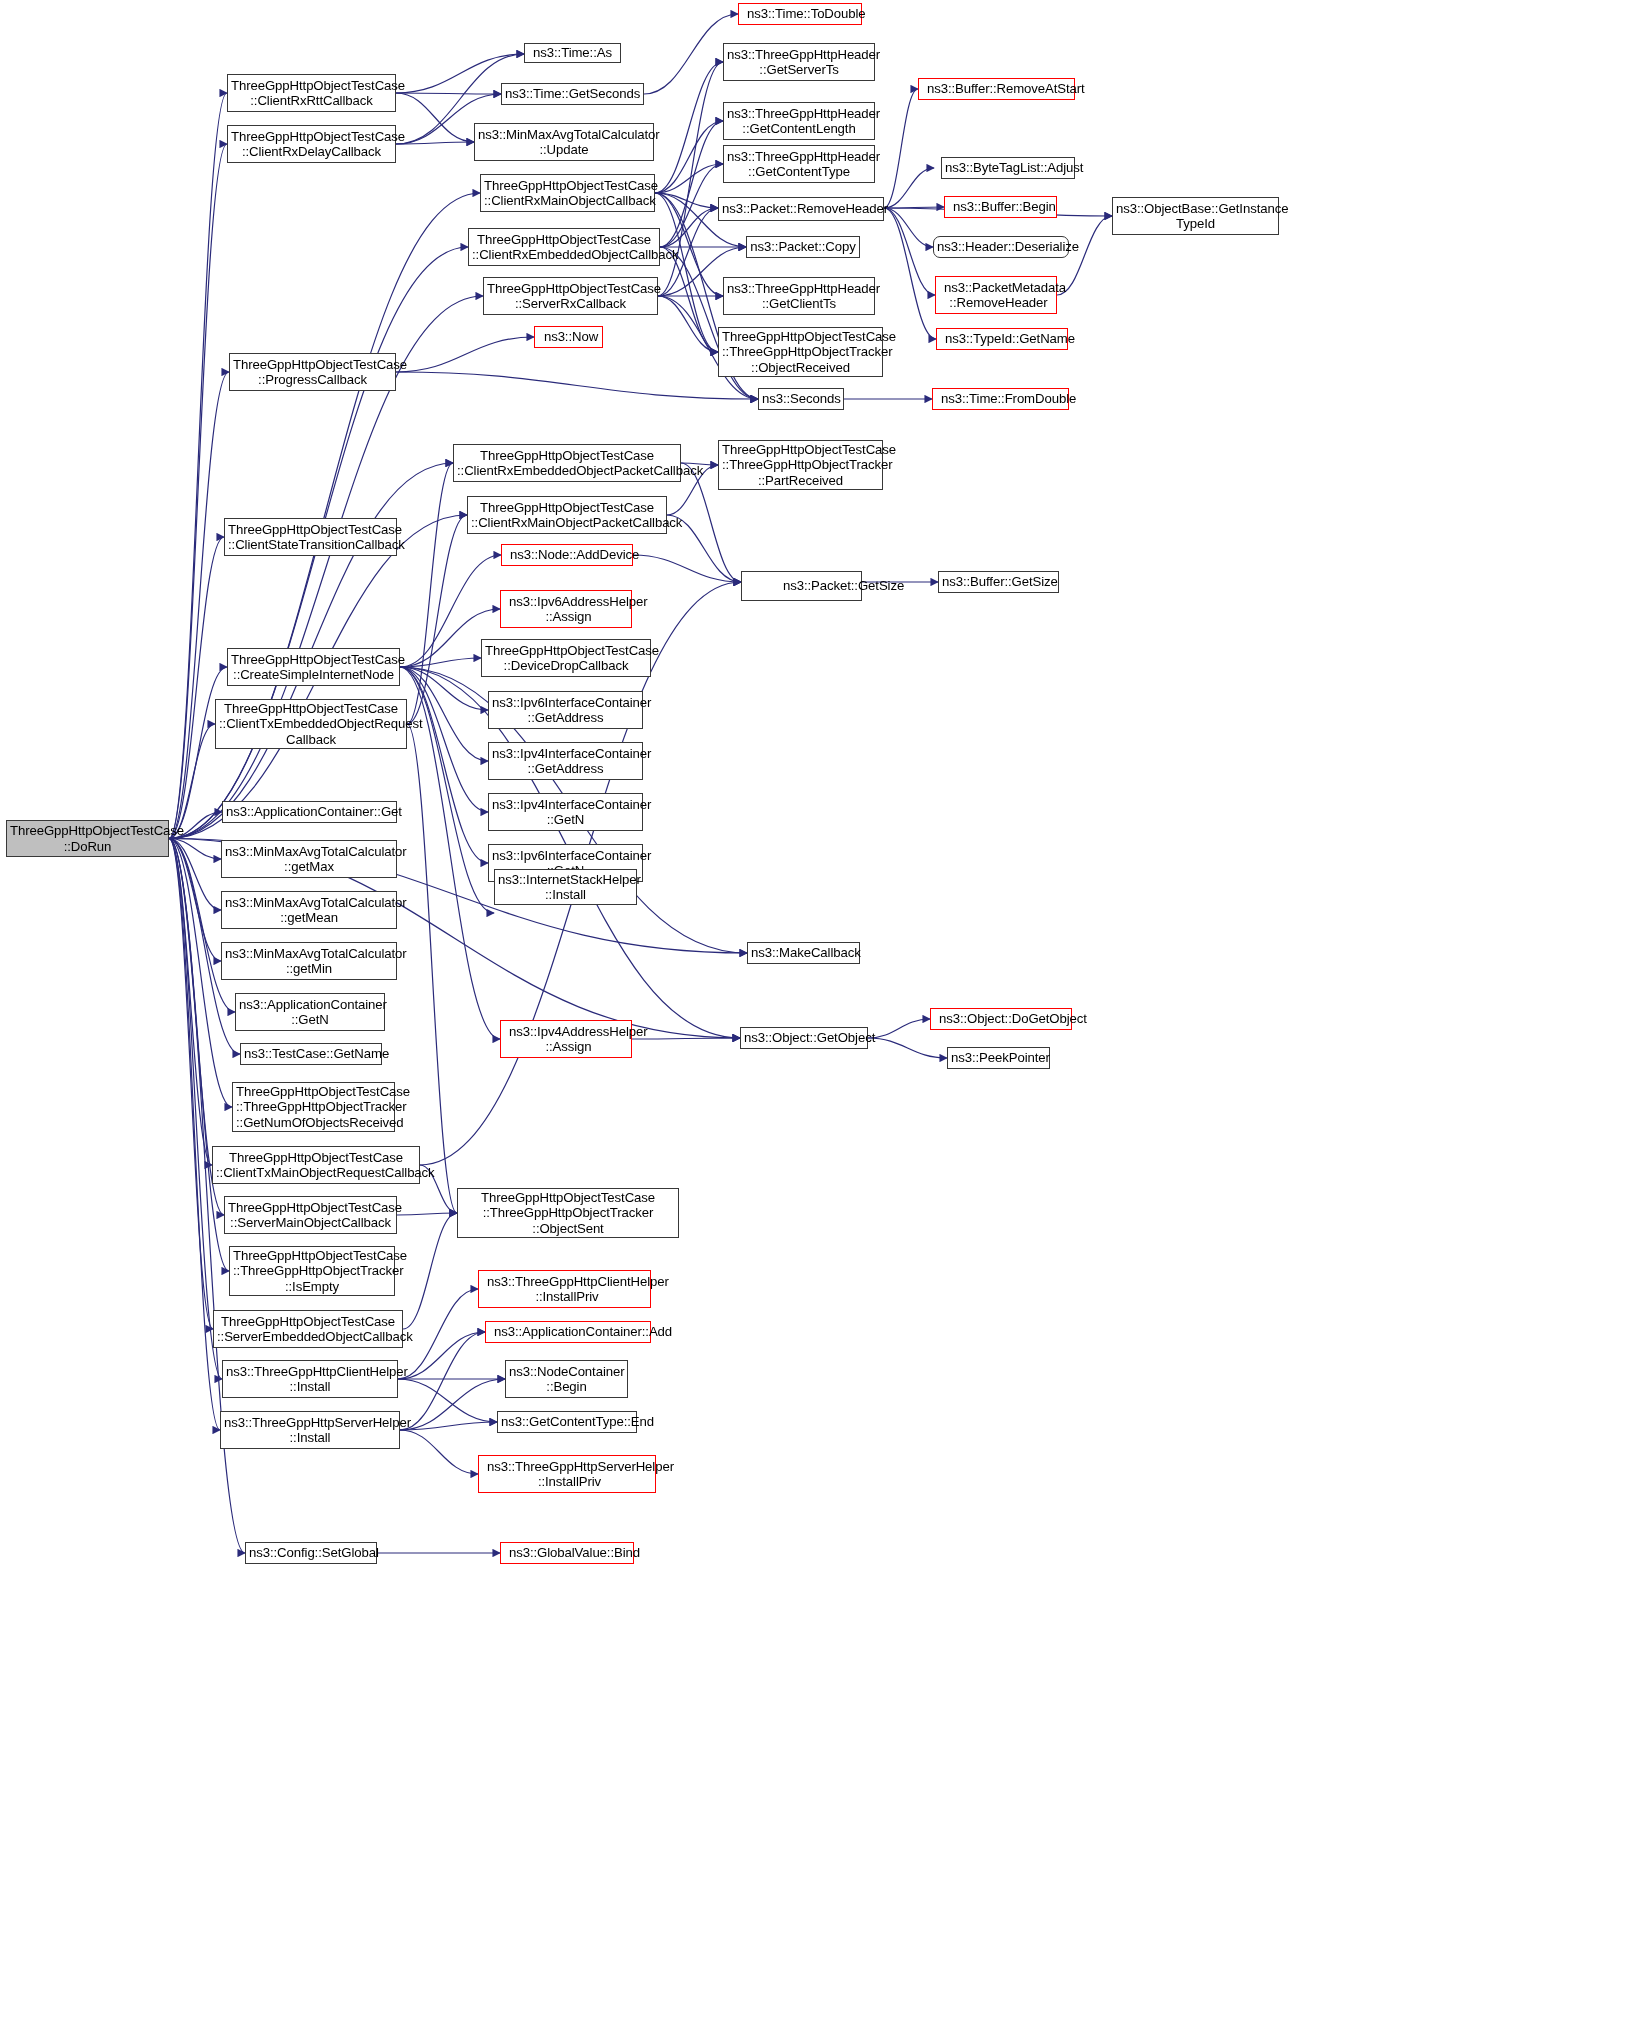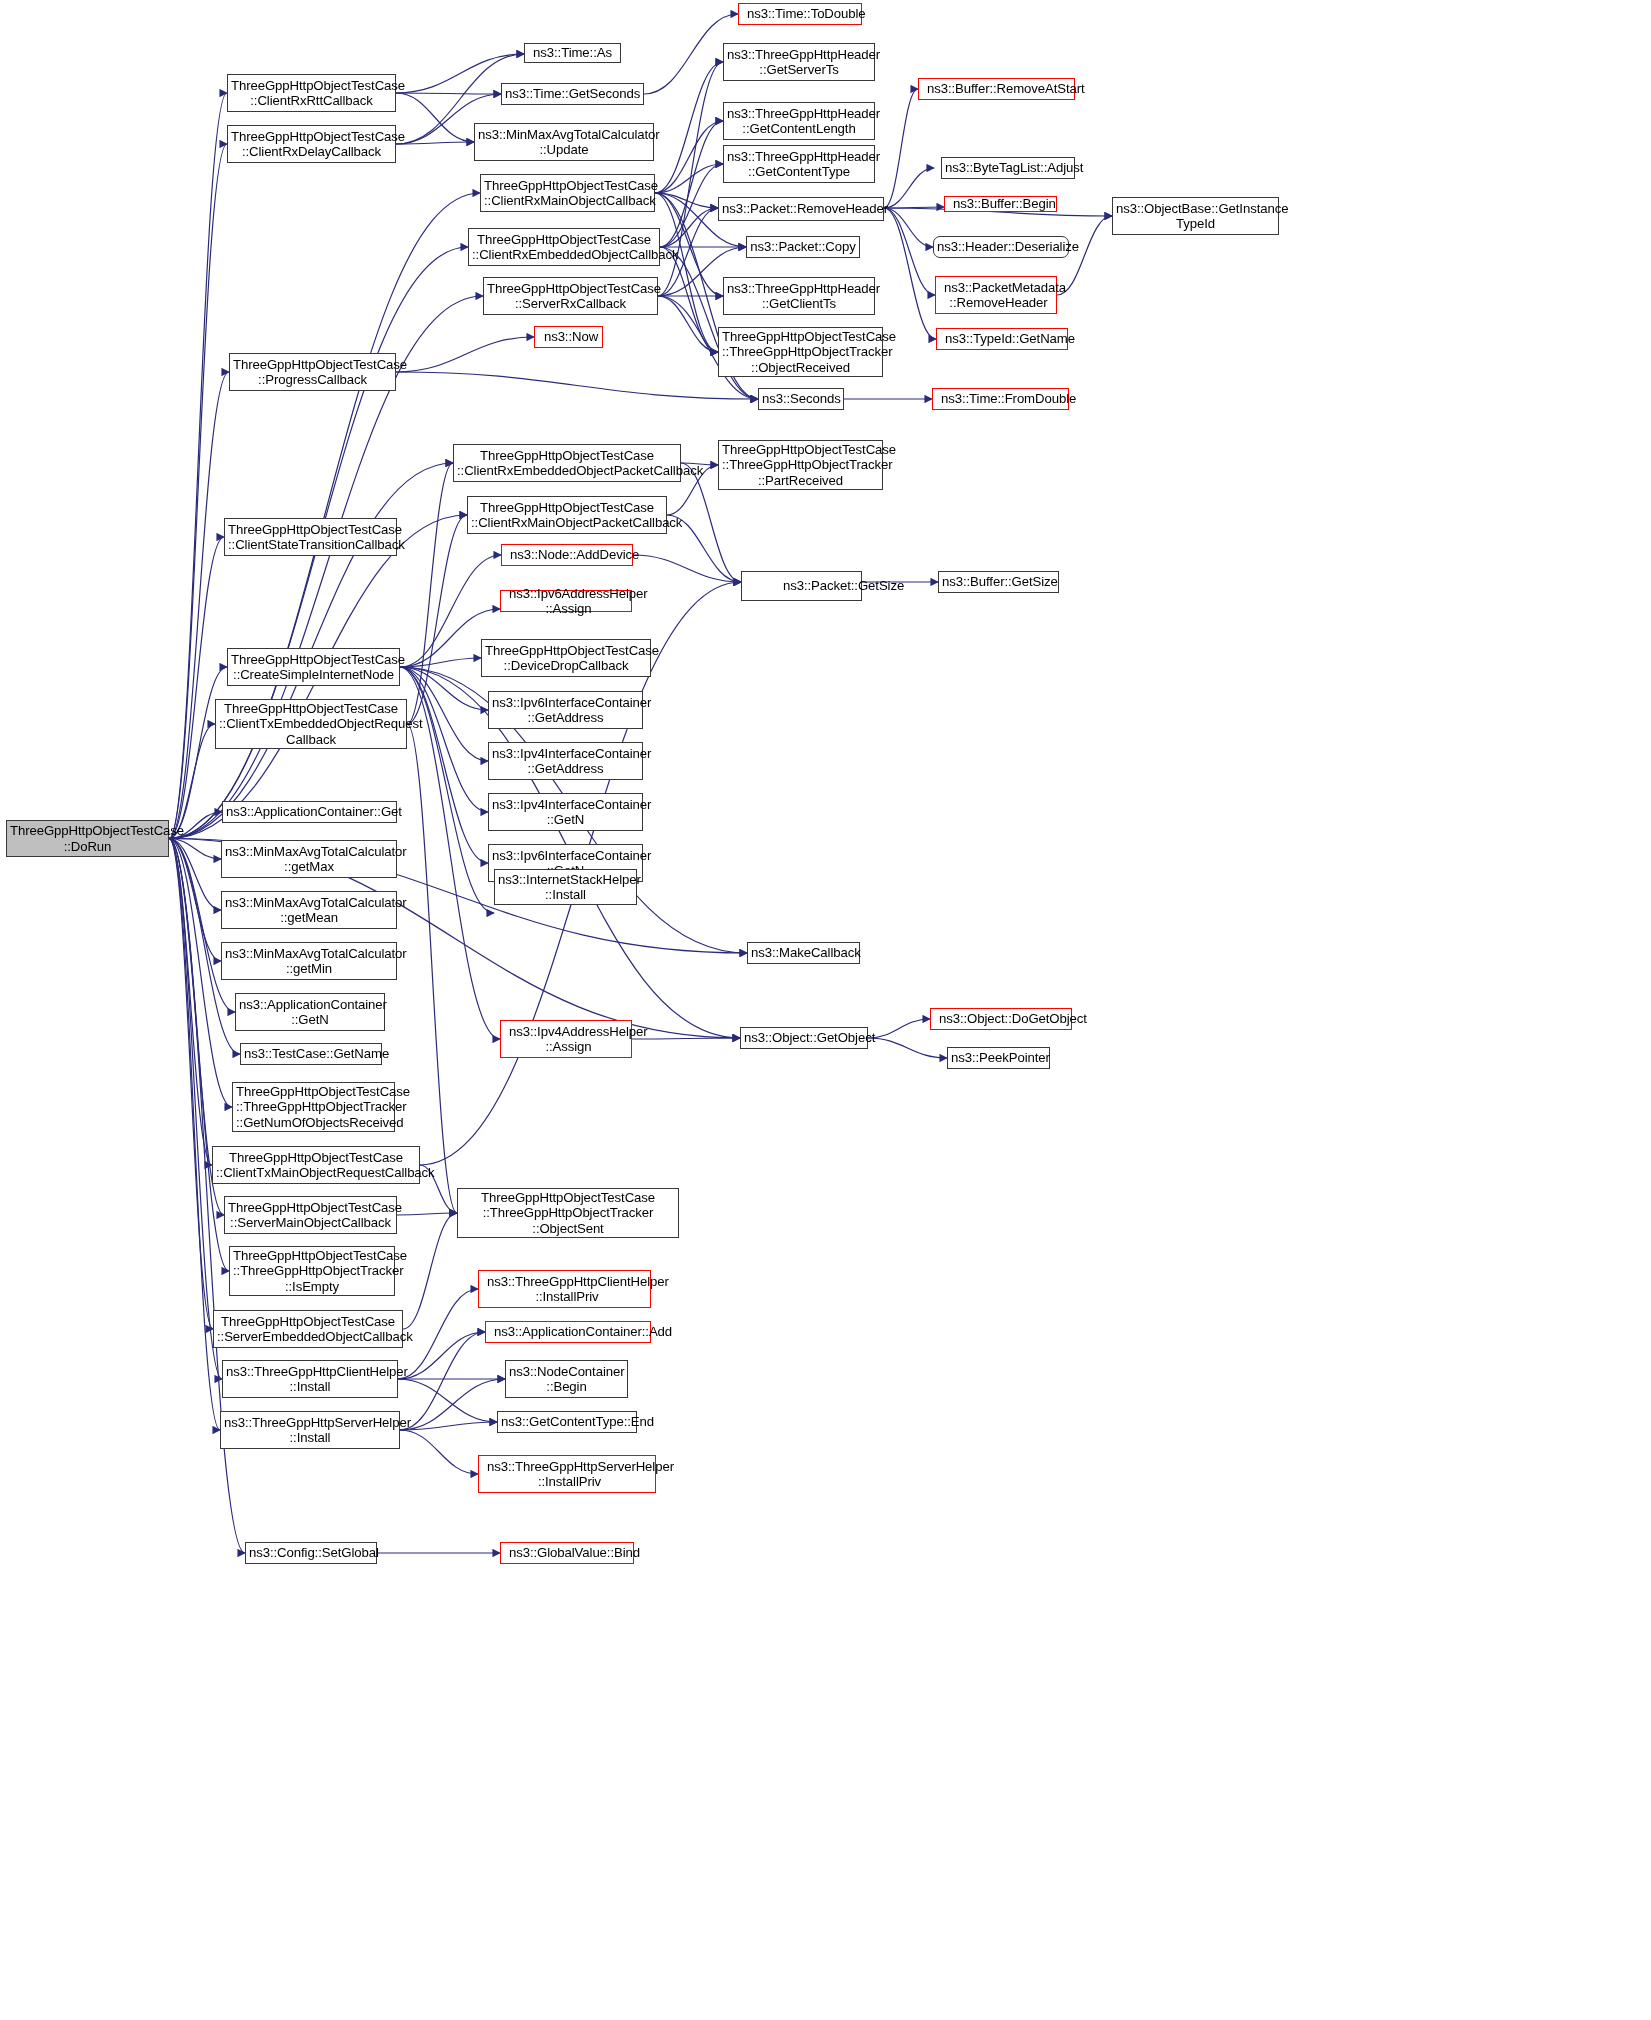--- a/index.html
+++ b/index.html
@@ -189,21 +189,21 @@
       <div class="node" style="left: 718px; top: 197px; width: 166px; height: 24px;"><span class="node-label">ns3::Packet::RemoveHeader</span></div>
       <div class="node" style="left: 468px; top: 228px; width: 192px; height: 38px;"><span class="node-label">ThreeGppHttpObjectTestCase
 ::ClientRxEmbeddedObjectCallback</span></div>
       <div class="node" style="left: 746px; top: 236px; width: 114px; height: 22px;"><span class="node-label">ns3::Packet::Copy</span></div>
       <div class="node" style="left: 483px; top: 277px; width: 175px; height: 38px;"><span class="node-label">ThreeGppHttpObjectTestCase
 ::ServerRxCallback</span></div>
       <div class="node" style="left: 723px; top: 277px; width: 152px; height: 38px;"><span class="node-label">ns3::ThreeGppHttpHeader
 ::GetClientTs</span></div>
       <div class="node red" style="left: 918px; top: 78px; width: 157px; height: 22px;"><span class="node-label">ns3::Buffer::RemoveAtStart</span></div>
       <div class="node" style="left: 934px; top: 157px; width: 134px; height: 22px; margin-left: 7px;"><span class="node-label">ns3::ByteTagList::Adjust</span></div>
-      <div class="node red" style="left: 944px; top: 196px; width: 113px; height: 16px;"><span class="node-label">ns3::Buffer::Begin</span></div>
+      <div class="node red" style="left: 944px; top: 196px; width: 113px; height: 22px;"><span class="node-label">ns3::Buffer::Begin</span></div>
       <div class="node" style="left: 933px; top: 236px; width: 136px; height: 22px; border-radius: 7px;"><span class="node-label">ns3::Header::Deserialize</span></div>
       <div class="node red" style="left: 935px; top: 276px; width: 122px; height: 38px;"><span class="node-label">ns3::PacketMetadata
 ::RemoveHeader</span></div>
       <div class="node red" style="left: 936px; top: 328px; width: 132px; height: 22px;"><span class="node-label">ns3::TypeId::GetName</span></div>
       <div class="node" style="left: 1112px; top: 197px; width: 167px; height: 38px;"><span class="node-label">ns3::ObjectBase::GetInstance
 TypeId</span></div>
       <div class="node" style="left: 718px; top: 327px; width: 165px; height: 50px;"><span class="node-label">ThreeGppHttpObjectTestCase
 ::ThreeGppHttpObjectTracker
 ::ObjectReceived</span></div>
       <div class="node red" style="left: 534px; top: 326px; width: 69px; height: 22px;"><span class="node-label">ns3::Now</span></div>
@@ -216,21 +216,21 @@
 ::PartReceived</span></div>
       <div class="node" style="left: 453px; top: 444px; width: 228px; height: 38px;"><span class="node-label">ThreeGppHttpObjectTestCase
 ::ClientRxEmbeddedObjectPacketCallback</span></div>
       <div class="node" style="left: 467px; top: 496px; width: 200px; height: 38px;"><span class="node-label">ThreeGppHttpObjectTestCase
 ::ClientRxMainObjectPacketCallback</span></div>
       <div class="node" style="left: 224px; top: 518px; width: 173px; height: 38px;"><span class="node-label">ThreeGppHttpObjectTestCase
 ::ClientStateTransitionCallback</span></div>
       <div class="node red" style="left: 501px; top: 544px; width: 132px; height: 22px;"><span class="node-label">ns3::Node::AddDevice</span></div>
       <div class="node" style="left: 741px; top: 571px; width: 121px; height: 30px; padding-left: 41px;"><span class="node-label">ns3::Packet::GetSize</span></div>
       <div class="node" style="left: 938px; top: 571px; width: 121px; height: 22px;"><span class="node-label">ns3::Buffer::GetSize</span></div>
-      <div class="node red" style="left: 500px; top: 590px; width: 132px; height: 22px;"><span class="node-label">ns3::Ipv6AddressHelper
+      <div class="node red" style="left: 500px; top: 590px; width: 132px; height: 38px;"><span class="node-label">ns3::Ipv6AddressHelper
 ::Assign</span></div>
       <div class="node" style="left: 227px; top: 648px; width: 173px; height: 38px;"><span class="node-label">ThreeGppHttpObjectTestCase
 ::CreateSimpleInternetNode</span></div>
       <div class="node" style="left: 481px; top: 639px; width: 170px; height: 38px;"><span class="node-label">ThreeGppHttpObjectTestCase
 ::DeviceDropCallback</span></div>
       <div class="node" style="left: 215px; top: 699px; width: 192px; height: 50px;"><span class="node-label">ThreeGppHttpObjectTestCase
 ::ClientTxEmbeddedObjectRequest
 Callback</span></div>
       <div class="node" style="left: 488px; top: 691px; width: 155px; height: 38px;"><span class="node-label">ns3::Ipv6InterfaceContainer
 ::GetAddress</span></div>

